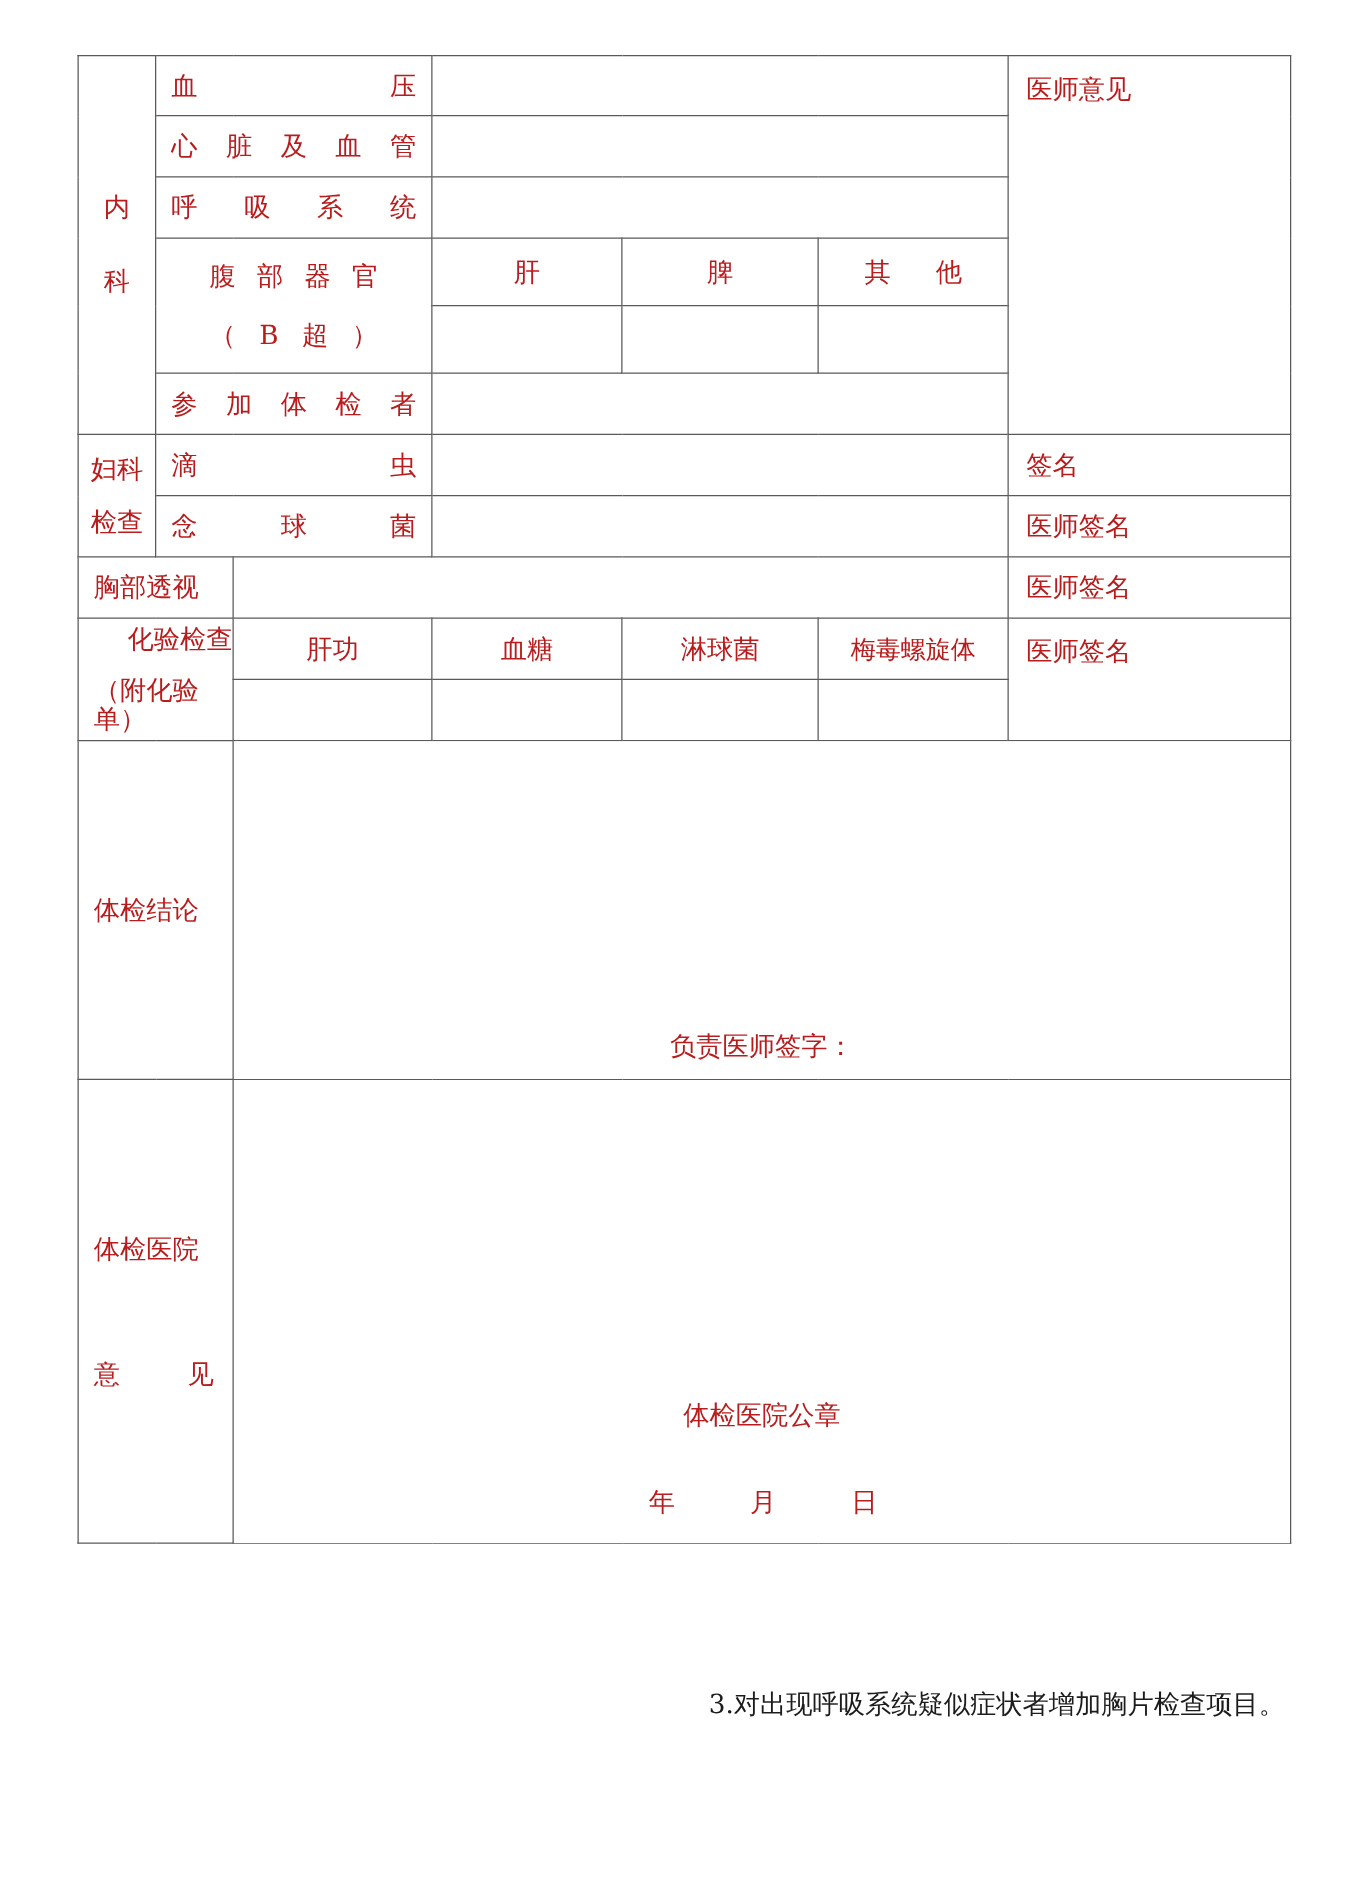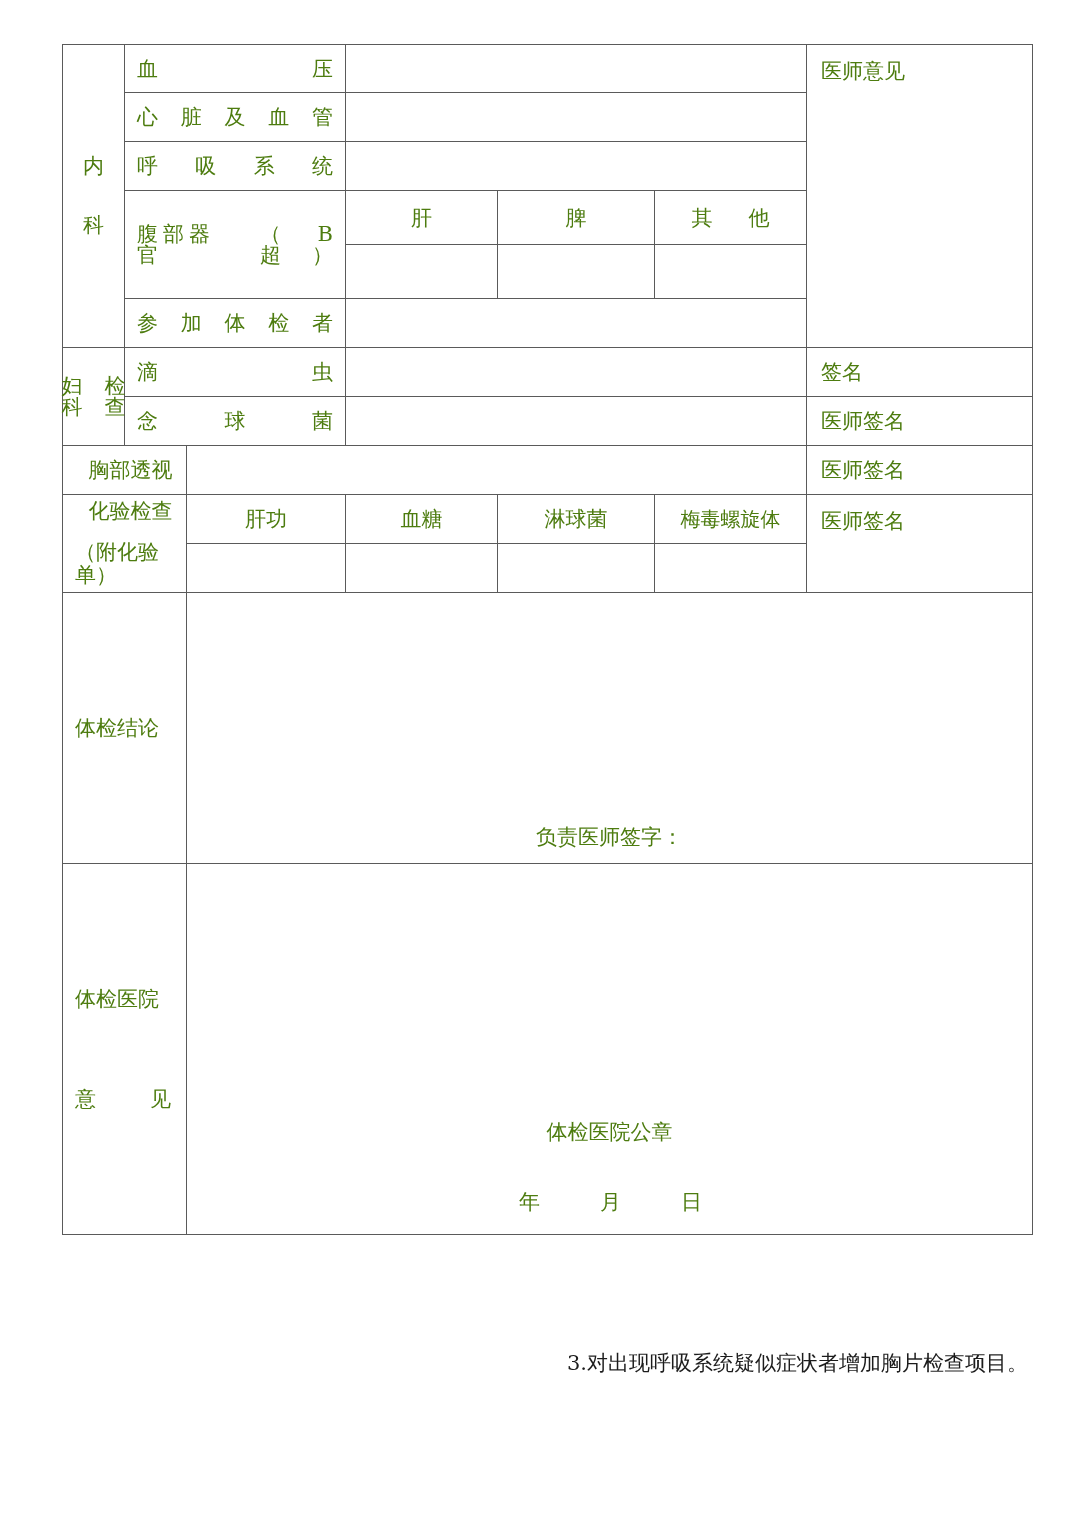--- a/index.html
+++ b/index.html
@@ -31,40 +31,40 @@
     width: 970px;
     border-collapse: collapse;
     table-layout: fixed;
   }
   .form-table td {
     border: 1px solid #5a5a5a;
     padding: 0;
     vertical-align: middle;
     font-size: 21px;
     font-weight: 500;
-    color: #4d7c0f;
+    color: #b91c1c;
     background: #ffffff;
   }
 
   
   .sp {
     display: block;
     text-align: justify;
     text-align-last: justify;
     padding: 0 12px;
     font-size: 21px;
   }
   .lbl-center {
     display: block;
     text-align: center;
     font-size: 21px;
   }
   .lbl-left {
     display: block;
-    text-align: center;
+    text-align: left;
     padding-left: 12px;
     font-size: 21px;
   }
   .lbl-left-pad {
     display: block;
     text-align: left;
     padding-left: 14px;
     font-size: 21px;
   }
 
@@ -73,31 +73,31 @@
     display: flex;
     flex-direction: column;
     align-items: center;
     justify-content: center;
     gap: 38px;
     font-size: 21px;
     line-height: 1;
   }
   .two-line {
     display: flex;
-    flex-direction: row;
+    flex-direction: column;
     align-items: center;
     justify-content: center;
     gap: 26px;
     font-size: 21px;
     line-height: 1;
   }
   .two-line-left {
     display: flex;
     flex-direction: column;
-    align-items: center;
+    align-items: flex-end;
     justify-content: center;
     gap: 14px;
     padding-left: 12px;
     font-size: 21px;
     line-height: 1.1;
   }
 
   .conclusion-cell {
     position: relative;
     height: 270px;

